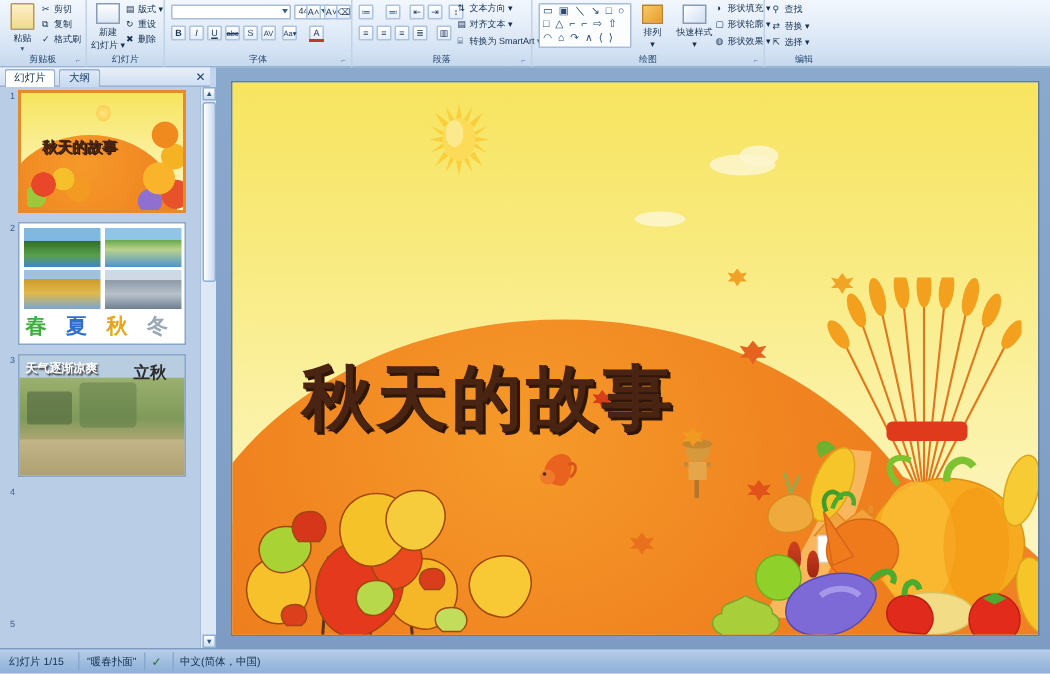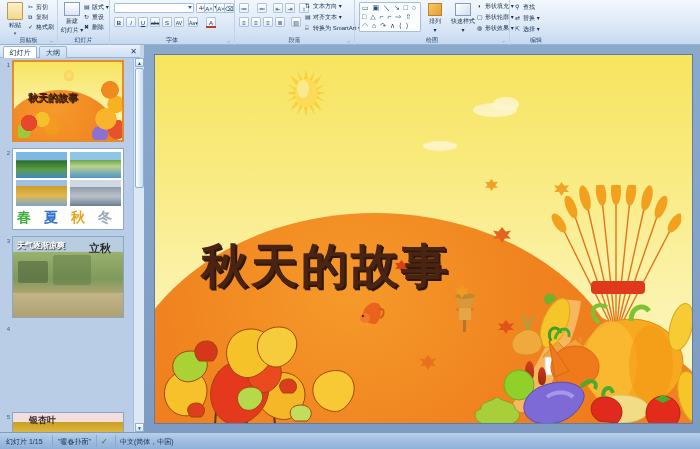--- a/index.html
+++ b/index.html
@@ -370,23 +370,20 @@
         <div style="position:absolute;right:12px;top:4px;font-size:11px;font-weight:bold;color:#2b2b2b;font-family:'DejaVu Serif',serif;">立秋</div>
       </div>
     </div>
 
     <div class="thumbrow" style="top:266px;height:86px;">
       <div class="thumbnum">4</div>
     </div>
 
     <div class="thumbrow" style="top:354px;height:30px;">
       <div class="thumbnum">5</div>
-      <div class="thumb" style="height:26px;background:linear-gradient(180deg,#f2dede 0 38%,#c9a024 39%,#e8c24a 100%);">
-        <div style="position:absolute;left:16px;top:1px;font-size:9px;font-weight:bold;color:#3b2b2b;font-family:'DejaVu Sans',sans-serif;">银杏叶</div>
-      </div>
     </div>
   </div>
 
   <div class="pscroll">
     <div class="up" style="top:0;">▲</div>
     <div class="thumbbar" style="top:10px;"></div>
     <div class="dn" style="bottom:0;">▼</div>
   </div>
 
   <div class="stage">

